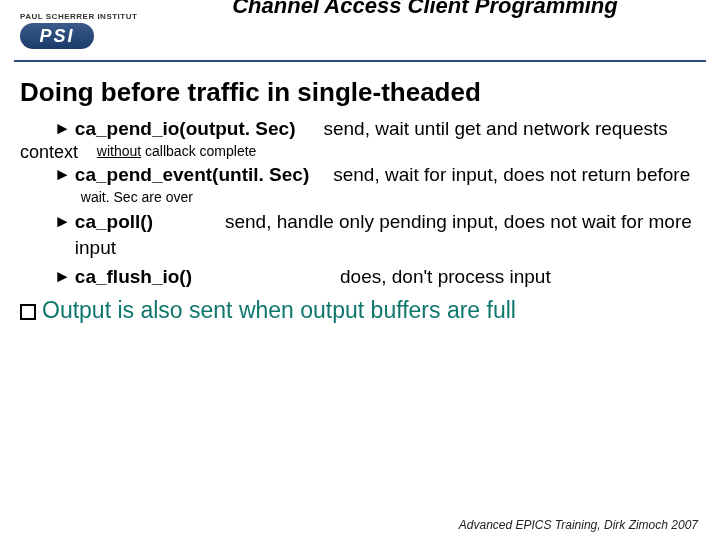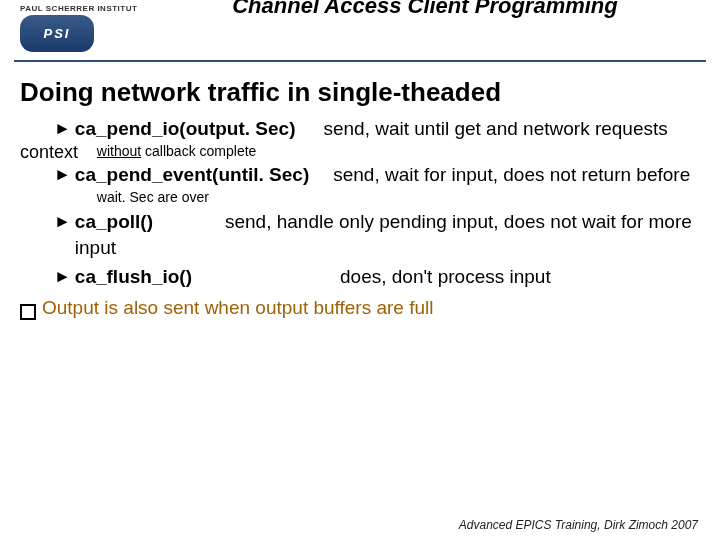--- a/index.html
+++ b/index.html
@@ -12,46 +12,46 @@
     position: relative;
   }
   .header {
     display: flex;
     align-items: flex-start;
     padding: 0 20px;
     height: 60px;
   }
   .logo-block {
     width: 130px;
-    padding-top: 4px;
+    padding-top: 12px;
   }
   .logo-text {
     font-size: 8px;
     letter-spacing: 0.5px;
     color: #333;
     font-weight: bold;
     margin-bottom: 2px;
     white-space: nowrap;
   }
   .psi-logo {
     display: flex;
     align-items: center;
   }
   .psi-shape {
     width: 74px;
-    height: 37px;
+    height: 26px;
     background: linear-gradient(180deg, #3a5a8a 0%, #2a4a7a 50%, #1a3a6a 100%);
     border-radius: 13px 13px 13px 13px / 13px 13px 13px 13px;
     position: relative;
     display: flex;
     align-items: center;
     justify-content: center;
     color: #fff;
     font-weight: bold;
-    font-size: 13px;
+    font-size: 18px;
     letter-spacing: 2px;
     font-style: italic;
   }
   .header-title {
     flex: 1;
     text-align: center;
     font-size: 22px;
     font-weight: bold;
     font-style: italic;
     color: #000;
@@ -100,22 +100,22 @@
     margin-right: 6px;
     margin-top: 8px;
     flex-shrink: 0;
   }
   .bullet-text {
     font-size: 22px;
     color: #000;
     line-height: 1.3;
   }
   .bullet-text-2 {
-    font-size: 19px;
-    color: #a16207;
+    font-size: 23px;
+    color: #0f766e;
     line-height: 1.3;
   }
   .sub-list {
     margin-left: 34px;
     margin-top: 8px;
   }
   .sub-item {
     display: flex;
     align-items: flex-start;
     font-size: 19px;
@@ -163,42 +163,42 @@
     <div class="psi-logo">
       <div class="psi-shape">PSI</div>
     </div>
   </div>
   <div class="header-title">Channel Access Client Programming</div>
 </div>
 
 <div class="divider"></div>
 
 <div class="content">
-  <div class="slide-title">Doing network traffic in single-theaded</div>
+  <div class="slide-title">Doing before traffic in single-theaded</div>
 
   <div class="context-overlay">
     <div class="context-word">context</div>
   </div>
 
 
   <div class="sub-list">
 
     <div class="sub-item">
       <span class="arrow-bullet">►</span>
       <div class="sub-body">
         <span class="func-name">ca_pend_io(output. Sec)</span><span class="gap" style="width:28px"></span><span>send, wait until get and network requests</span>
         <div class="indent-line" style="margin-left:22px"><span class="underline">without</span><span> callback complete</span></div>
       </div>
     </div>
 
     <div class="sub-item">
       <span class="arrow-bullet">►</span>
       <div class="sub-body">
         <span class="func-name">ca_pend_event(until. Sec)</span><span class="gap" style="width:24px"></span><span>send, wait for input, does not return before</span>
-        <div class="indent-line" style="margin-left:22px">wait. Sec are over</div>
+        <div class="indent-line" style="margin-left:6px">wait. Sec are over</div>
       </div>
     </div>
 
     <div class="sub-item">
       <span class="arrow-bullet">►</span>
       <div class="sub-body">
         <span class="func-name">ca_poll()</span><span class="gap" style="width:72px"></span><span>send, handle only pending input, does not wait for more input</span>
       </div>
     </div>
 

